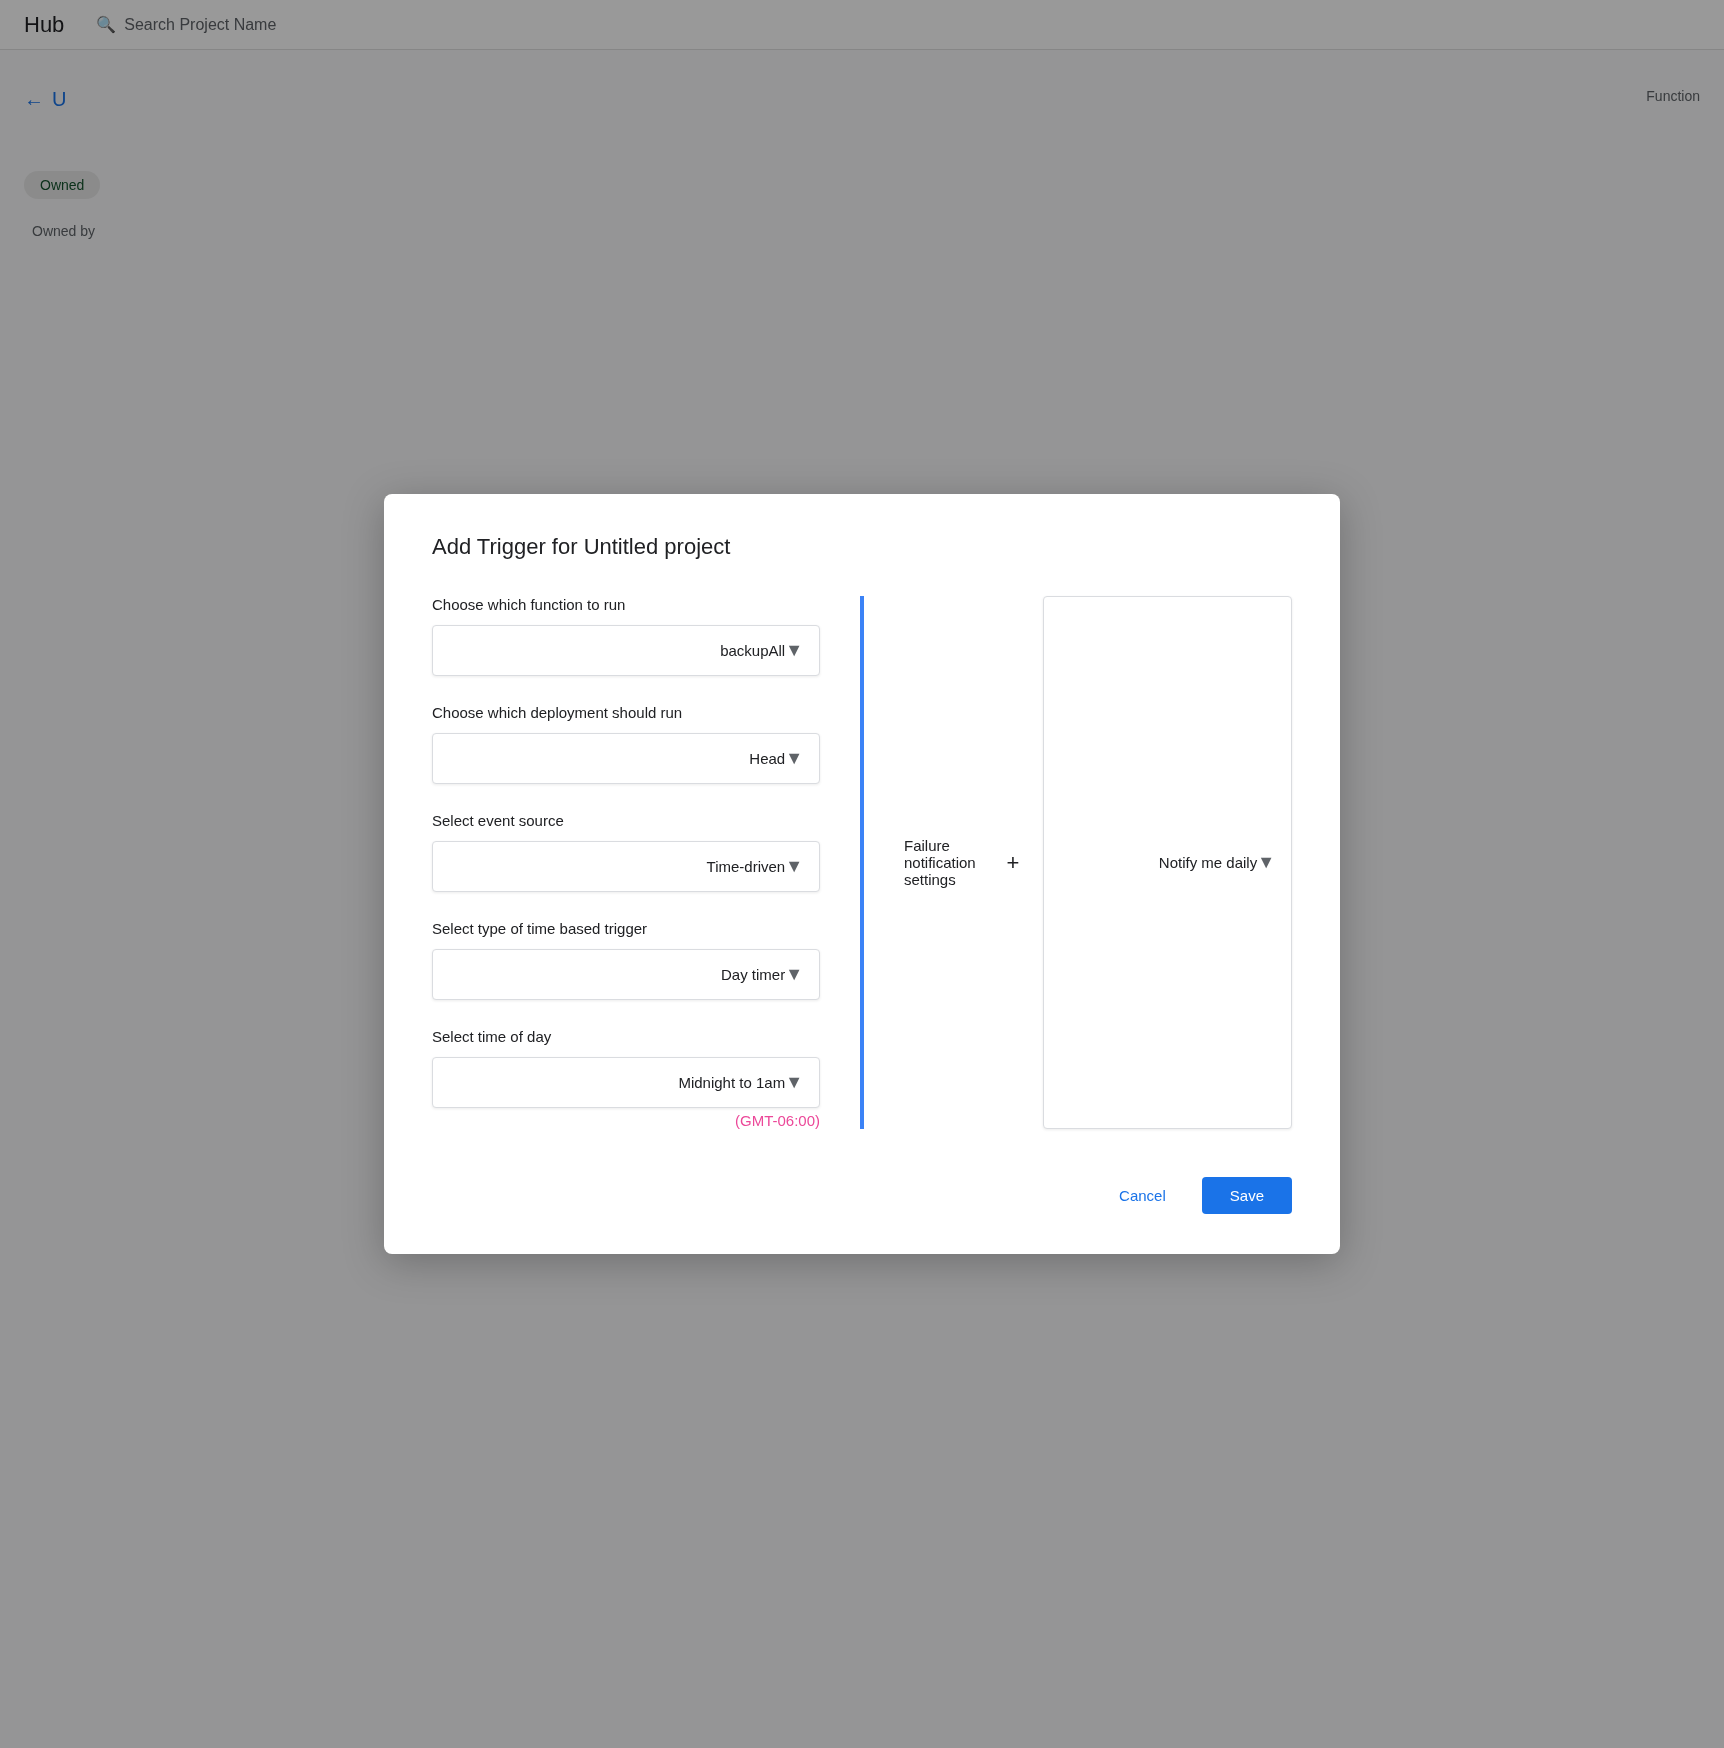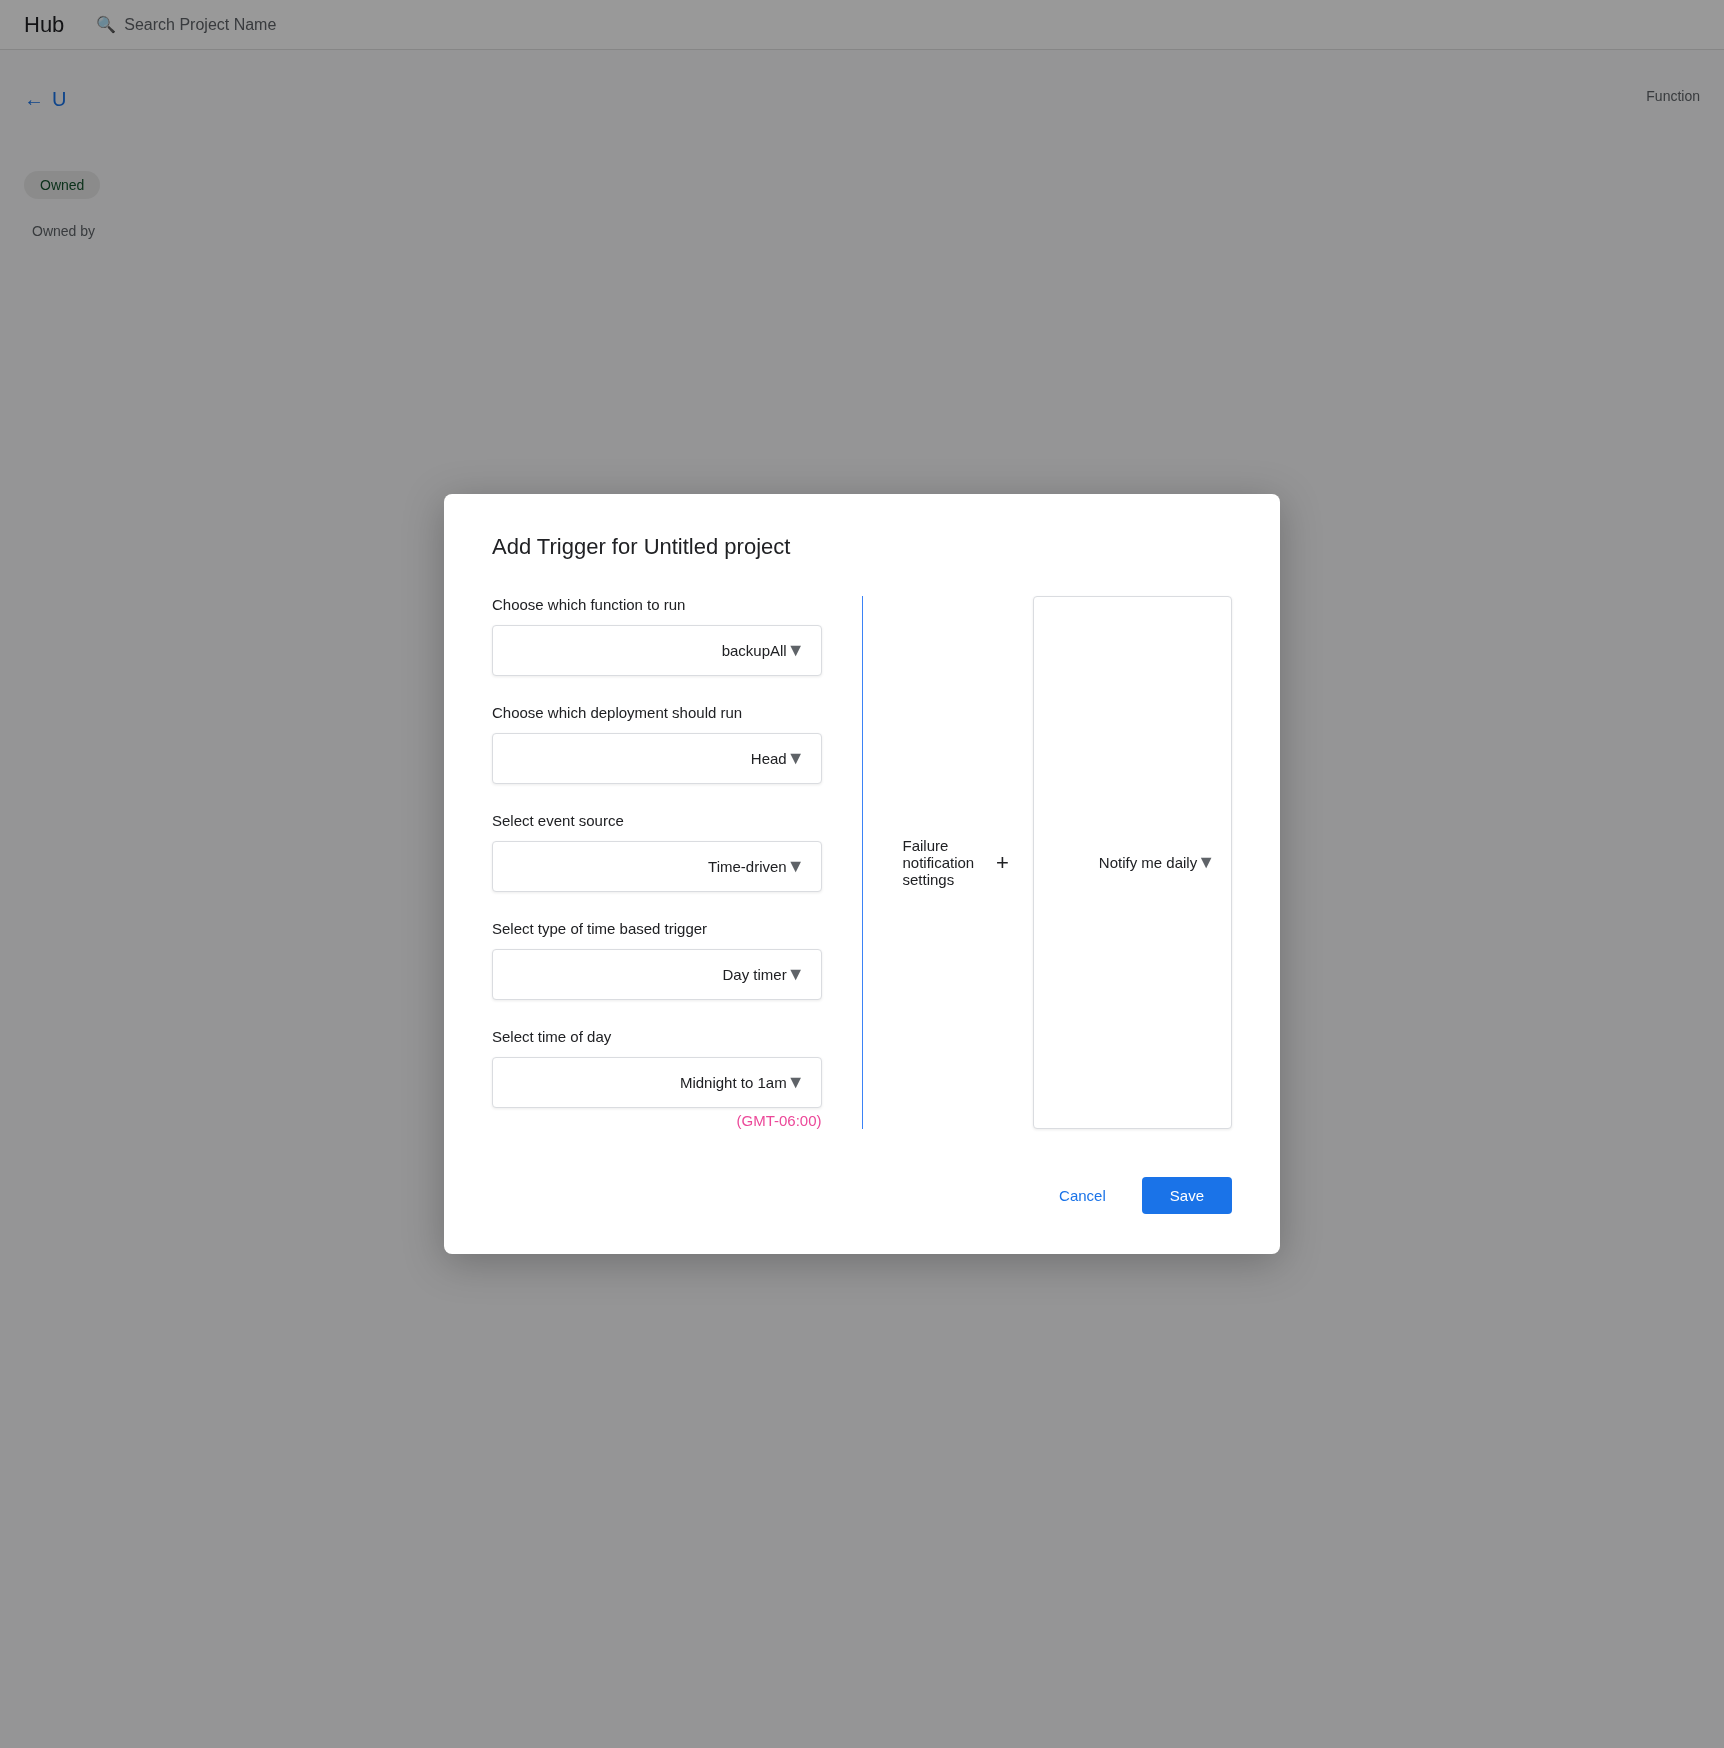--- a/index.html
+++ b/index.html
@@ -88,21 +88,21 @@
       inset: 0;
       background: rgba(0,0,0,0.4);
       display: flex;
       align-items: center;
       justify-content: center;
     }
 
     .dialog {
       background: #fff;
       border-radius: 8px;
-      width: 836px;
+      width: 956px;
       max-height: 1100px;
       padding: 40px 48px 40px 48px;
       position: relative;
       box-shadow: 0 8px 40px rgba(0,0,0,0.25);
     }
 
     .dialog-title {
       font-size: 22px;
       font-weight: 500;
       color: #202124;
@@ -110,21 +110,21 @@
     }
 
     .dialog-body {
       display: flex;
       gap: 0;
     }
 
     .dialog-left {
       flex: 1;
       padding-right: 40px;
-      border-right: 1px solid #3b82f6;
+      border-right: 4px solid #3b82f6;
       display: flex;
       flex-direction: column;
       gap: 28px;
     }
 
     .dialog-right {
       flex: 1;
       padding-left: 40px;
       display: flex;
       flex-direction: row;

